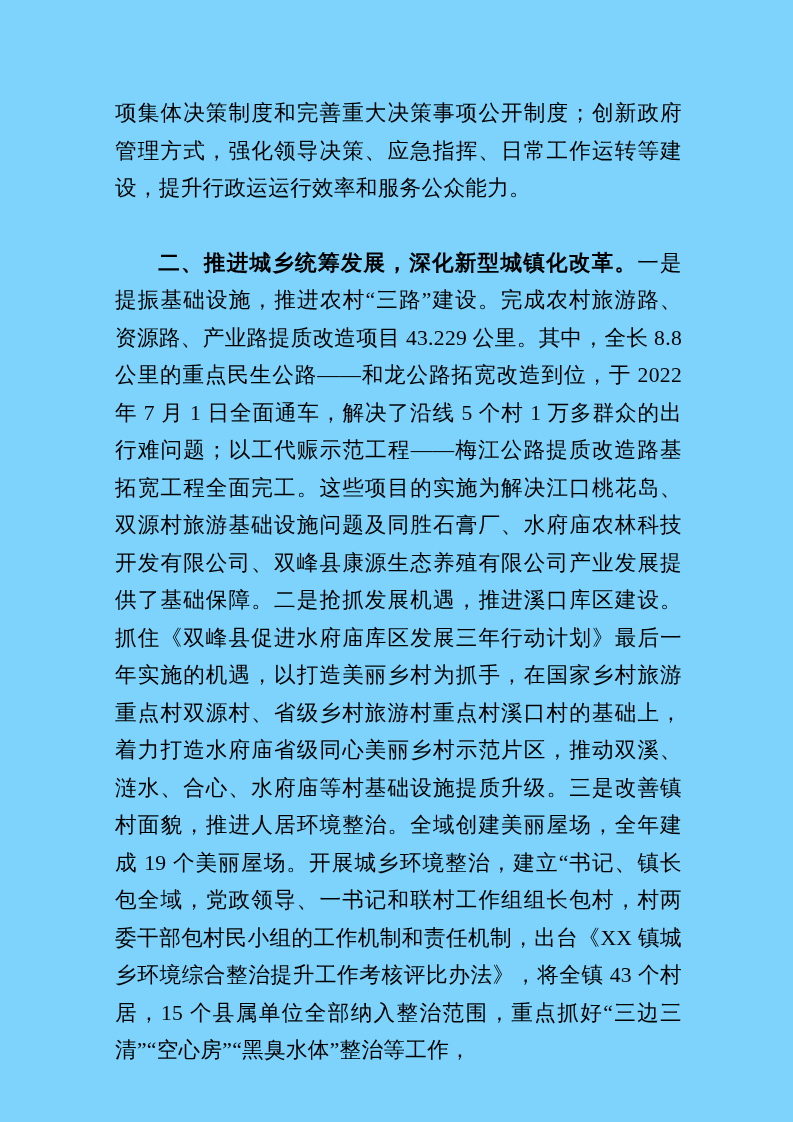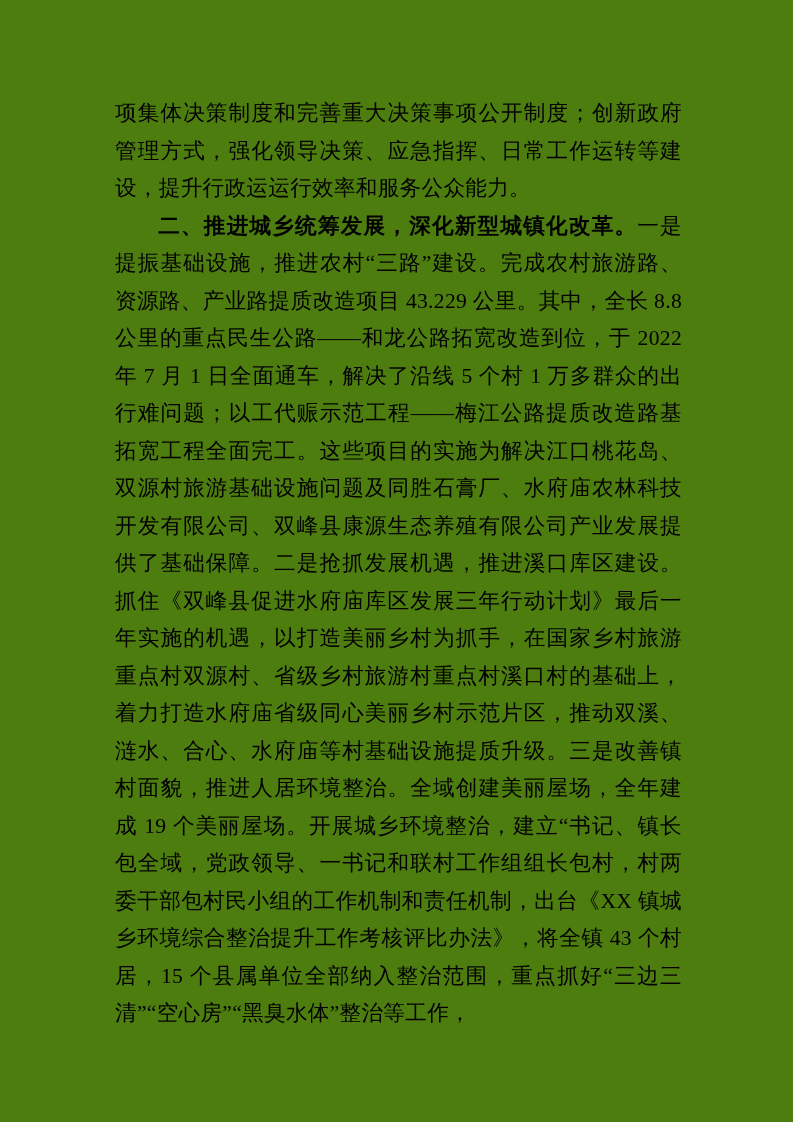--- a/index.html
+++ b/index.html
@@ -4,21 +4,21 @@
 <style>
   html, body {
     margin: 0;
     padding: 0;
     background: #ffffff;
   }
   .page {
     position: relative;
     width: 793px;
     height: 1122px;
-    background: #4d7c0f;
+    background: #7dd3fc;
     overflow: hidden;
   }
   .text-block {
     position: absolute;
     left: 115px;
     top: 95px;
     width: 567px;
     color: #000000;
     font-family: "Liberation Serif", "DejaVu Serif", serif;
     font-size: 21.6px;
@@ -26,20 +26,21 @@
     text-align: justify;
     text-justify: inter-ideograph;
     letter-spacing: 0.3px;
   }
   p.para {
     margin: 0;
     padding: 0;
   }
   p.para.indent {
     text-indent: 2em;
+    margin-top: 37px;
   }
   .run {
     font-weight: normal;
   }
   .run.bold {
     font-weight: bold;
   }
 </style>
 </head>
 <body>

